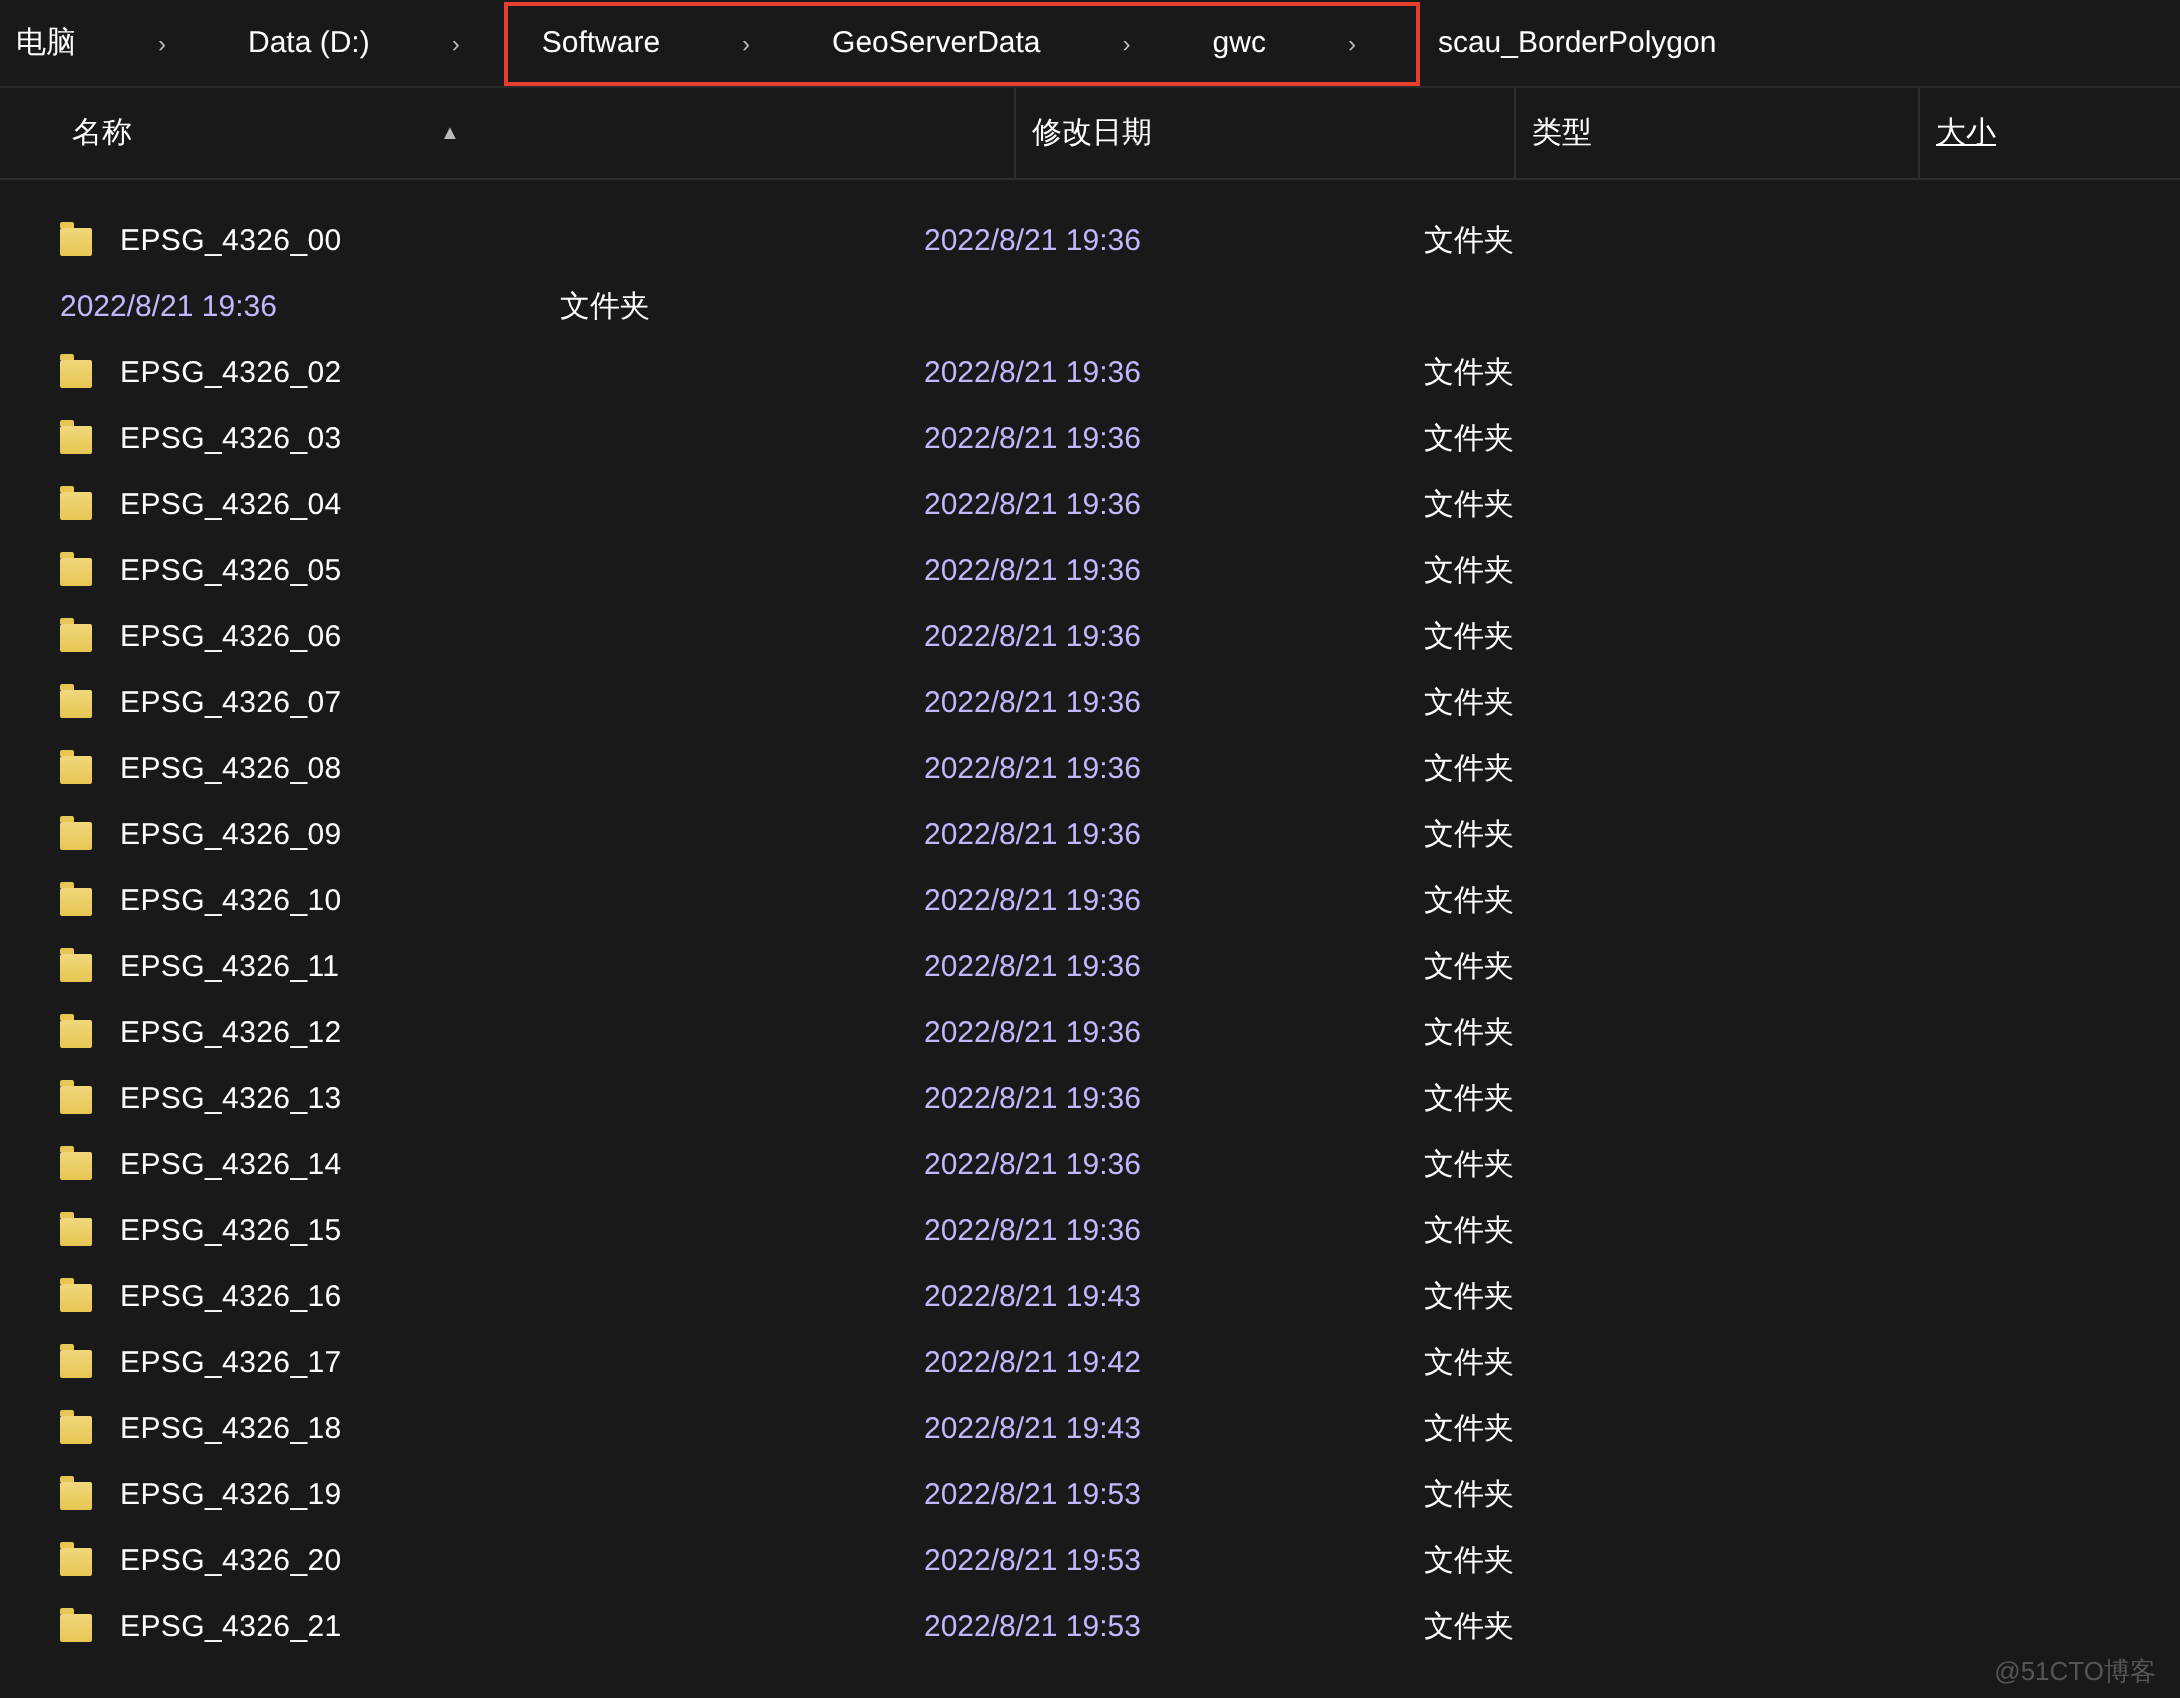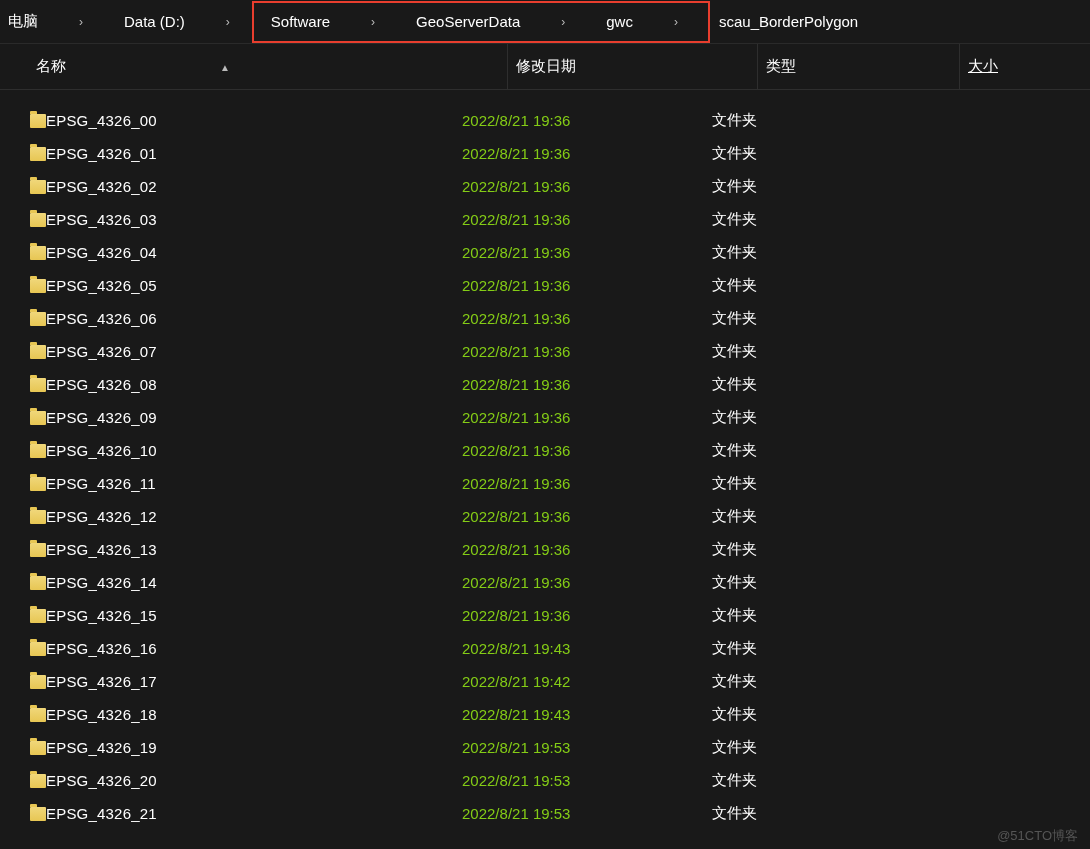--- a/index.html
+++ b/index.html
@@ -78,22 +78,22 @@
     .file-list {
       padding-top: 14px;
     }
     .row {
       display: flex;
       align-items: center;
       height: 33px;
       padding-left: 30px;
       cursor: pointer;
     }
-    .cell-name { width: 432px; display:flex; align-items:center; }
-    .cell-date { width: 250px; color: #84cc16; }
+    .cell-name { width: 432px; display:flex; align-items:center; gap: 14px; }
+    .cell-date { width: 250px; color: #c4b5fd; }
     .cell-type { width: 202px; color: #ffffff; }
     .folder-icon {
       width: 16px;
       height: 14px;
       background: linear-gradient(180deg,#f0d77a 0%,#e7c653 100%);
       border-radius: 1px;
       position:relative;
       flex-shrink:0;
     }
     .folder-icon::before{
@@ -161,24 +161,20 @@
 <div class="file-list" id="file-list">
     <div class="row">
       <div class="cell-name">
         <span class="folder-icon"></span>
         <span class="file-name">EPSG_4326_00</span>
       </div>
       <div class="cell-date">2022/8/21 19:36</div>
       <div class="cell-type">文件夹</div>
     </div>
     <div class="row">
-      <div class="cell-name">
-        <span class="folder-icon"></span>
-        <span class="file-name">EPSG_4326_01</span>
-      </div>
       <div class="cell-date">2022/8/21 19:36</div>
       <div class="cell-type">文件夹</div>
     </div>
     <div class="row">
       <div class="cell-name">
         <span class="folder-icon"></span>
         <span class="file-name">EPSG_4326_02</span>
       </div>
       <div class="cell-date">2022/8/21 19:36</div>
       <div class="cell-type">文件夹</div>

